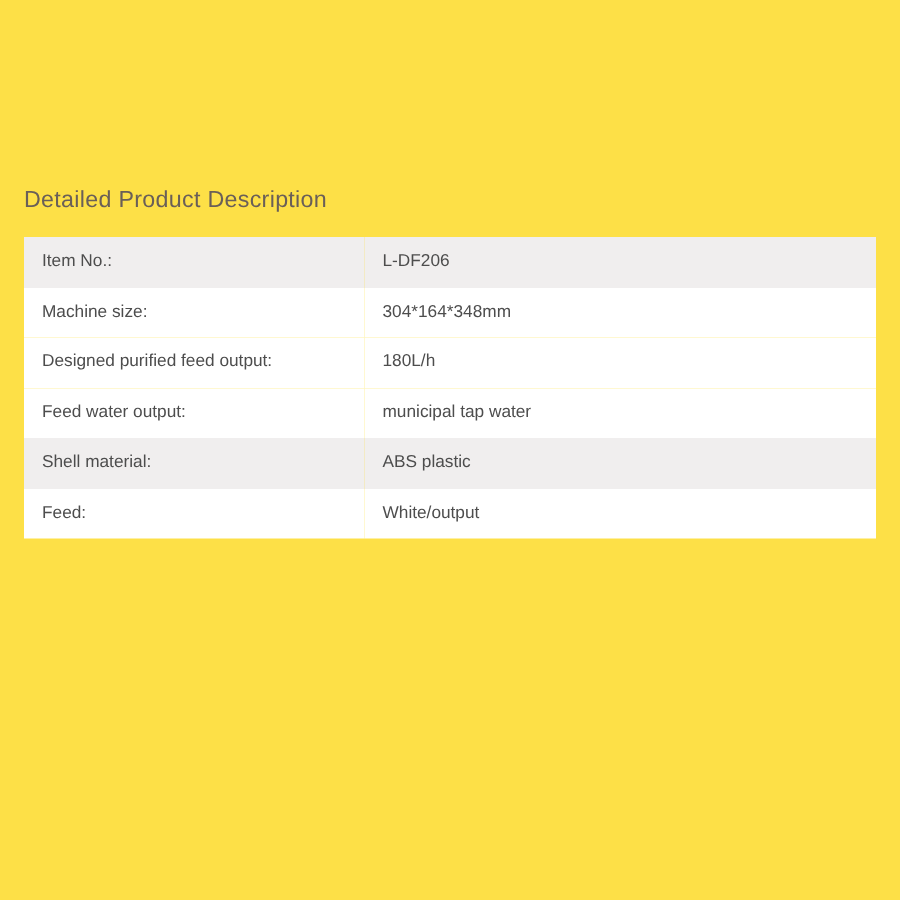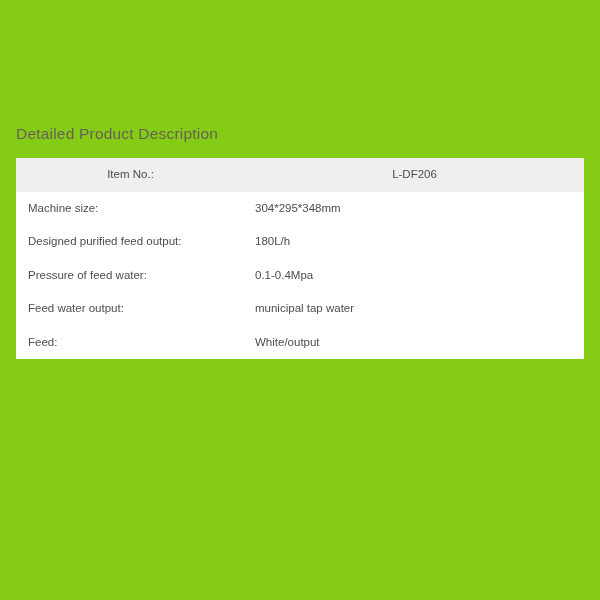--- a/index.html
+++ b/index.html
@@ -7,21 +7,21 @@
     padding: 0;
     width: 600px;
     height: 600px;
     background: #ffffff;
     font-family: "Liberation Sans", sans-serif;
   }
   #page {
     position: relative;
     width: 600px;
     height: 600px;
-    background: #84cc16;
+    background: #fde047;
     overflow: hidden;
   }
   .title-wrap {
     position: absolute;
     left: 16px;
     top: 125px;
     width: 568px;
   }
   .title {
     font-size: 15.5px;
@@ -46,21 +46,20 @@
     padding: 9px 10px 9px 12px;
     vertical-align: top;
     line-height: 1.35;
     border: none;
   }
   table.spec td.label {
     width: 205px;
   }
   table.spec tr.odd td {
     background: #f0eeee;
-    text-align: center;
   }
   table.spec tr.even td {
     background: #ffffff;
   }
   .cell-two-line {
     line-height: 1.3;
   }
 </style>
 </head>
 <body>
@@ -73,33 +72,33 @@
 
   <div class="table-wrap">
     <table class="spec">
       <tbody>
         <tr class="odd">
           <td class="label">Item No.:</td>
           <td class="value">L-DF206</td>
         </tr>
         <tr class="even">
           <td class="label">Machine size:</td>
-          <td class="value">304*295*348mm</td>
+          <td class="value">304*164*348mm</td>
         </tr>
         <tr class="even">
           <td class="label">Designed purified feed output:</td>
           <td class="value">180L/h</td>
         </tr>
         <tr class="even">
-          <td class="label">Pressure of feed water:</td>
-          <td class="value">0.1-0.4Mpa</td>
-        </tr>
-        <tr class="even">
           <td class="label">Feed water output:</td>
           <td class="value">municipal tap water</td>
+        </tr>
+        <tr class="odd">
+          <td class="label">Shell material:</td>
+          <td class="value">ABS plastic</td>
         </tr>
         <tr class="even">
           <td class="label">Feed:</td>
           <td class="value">White/output</td>
         </tr>
       </tbody>
     </table>
   </div>
 
 </div>

